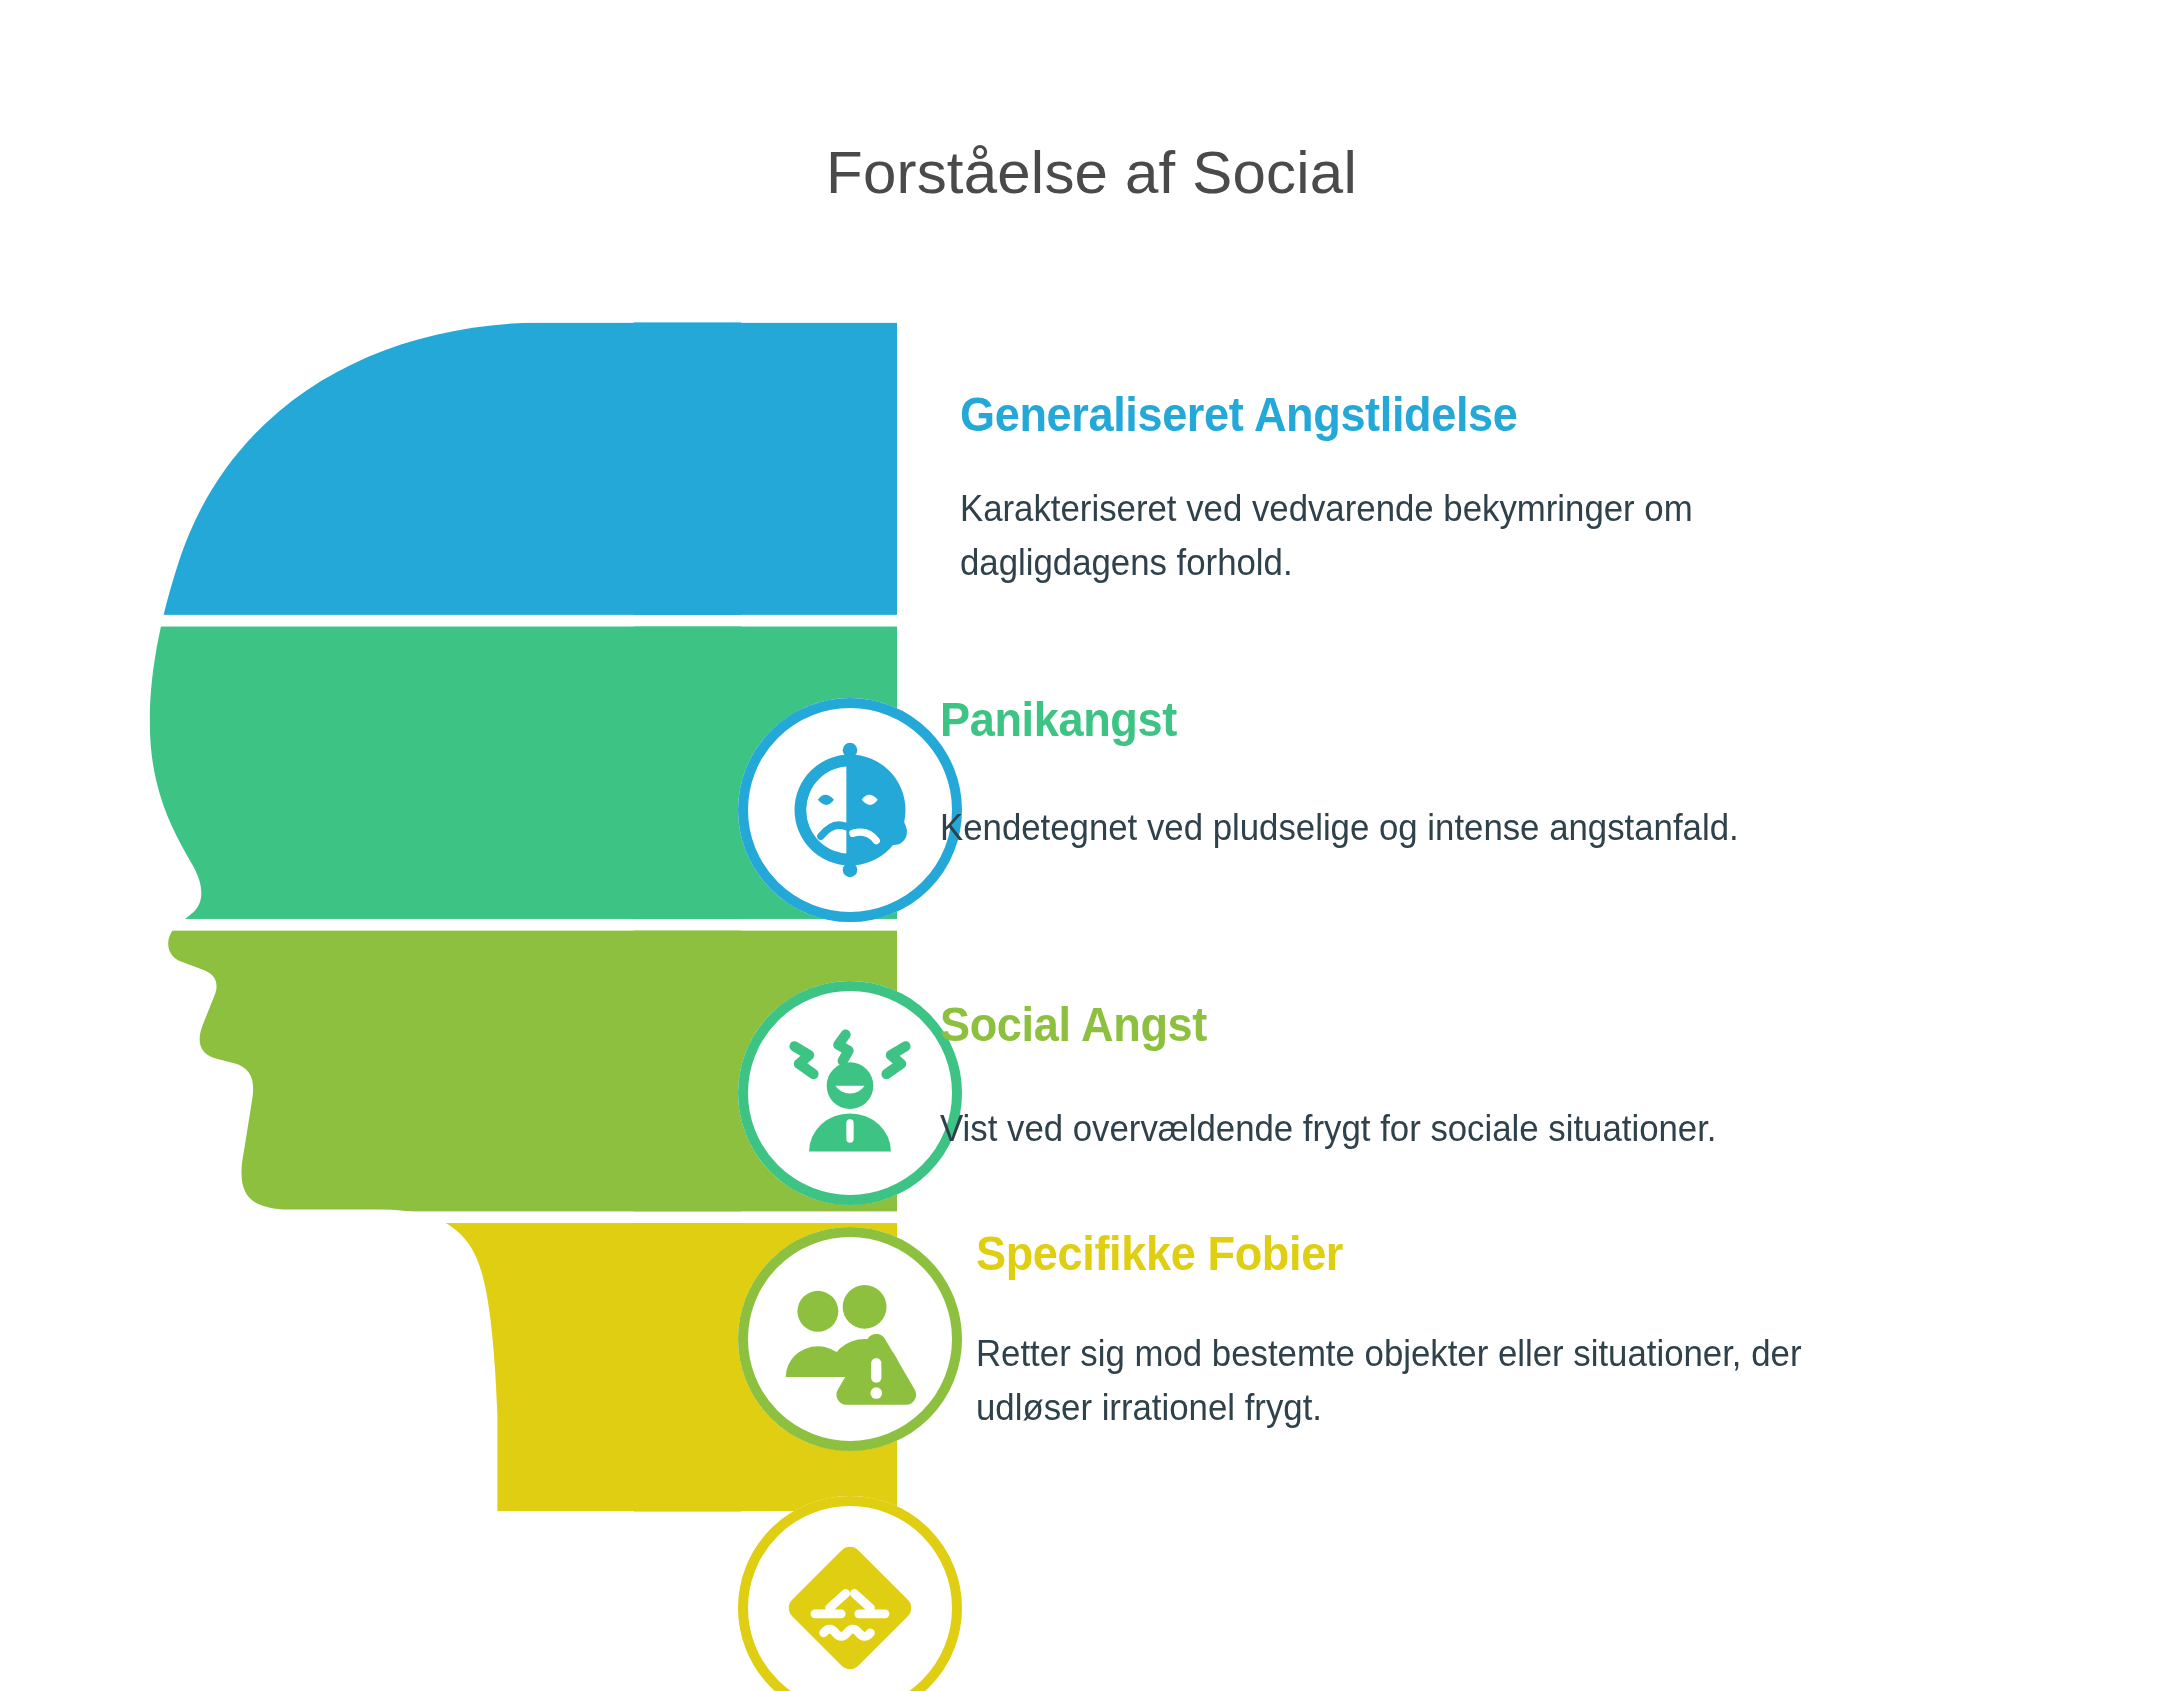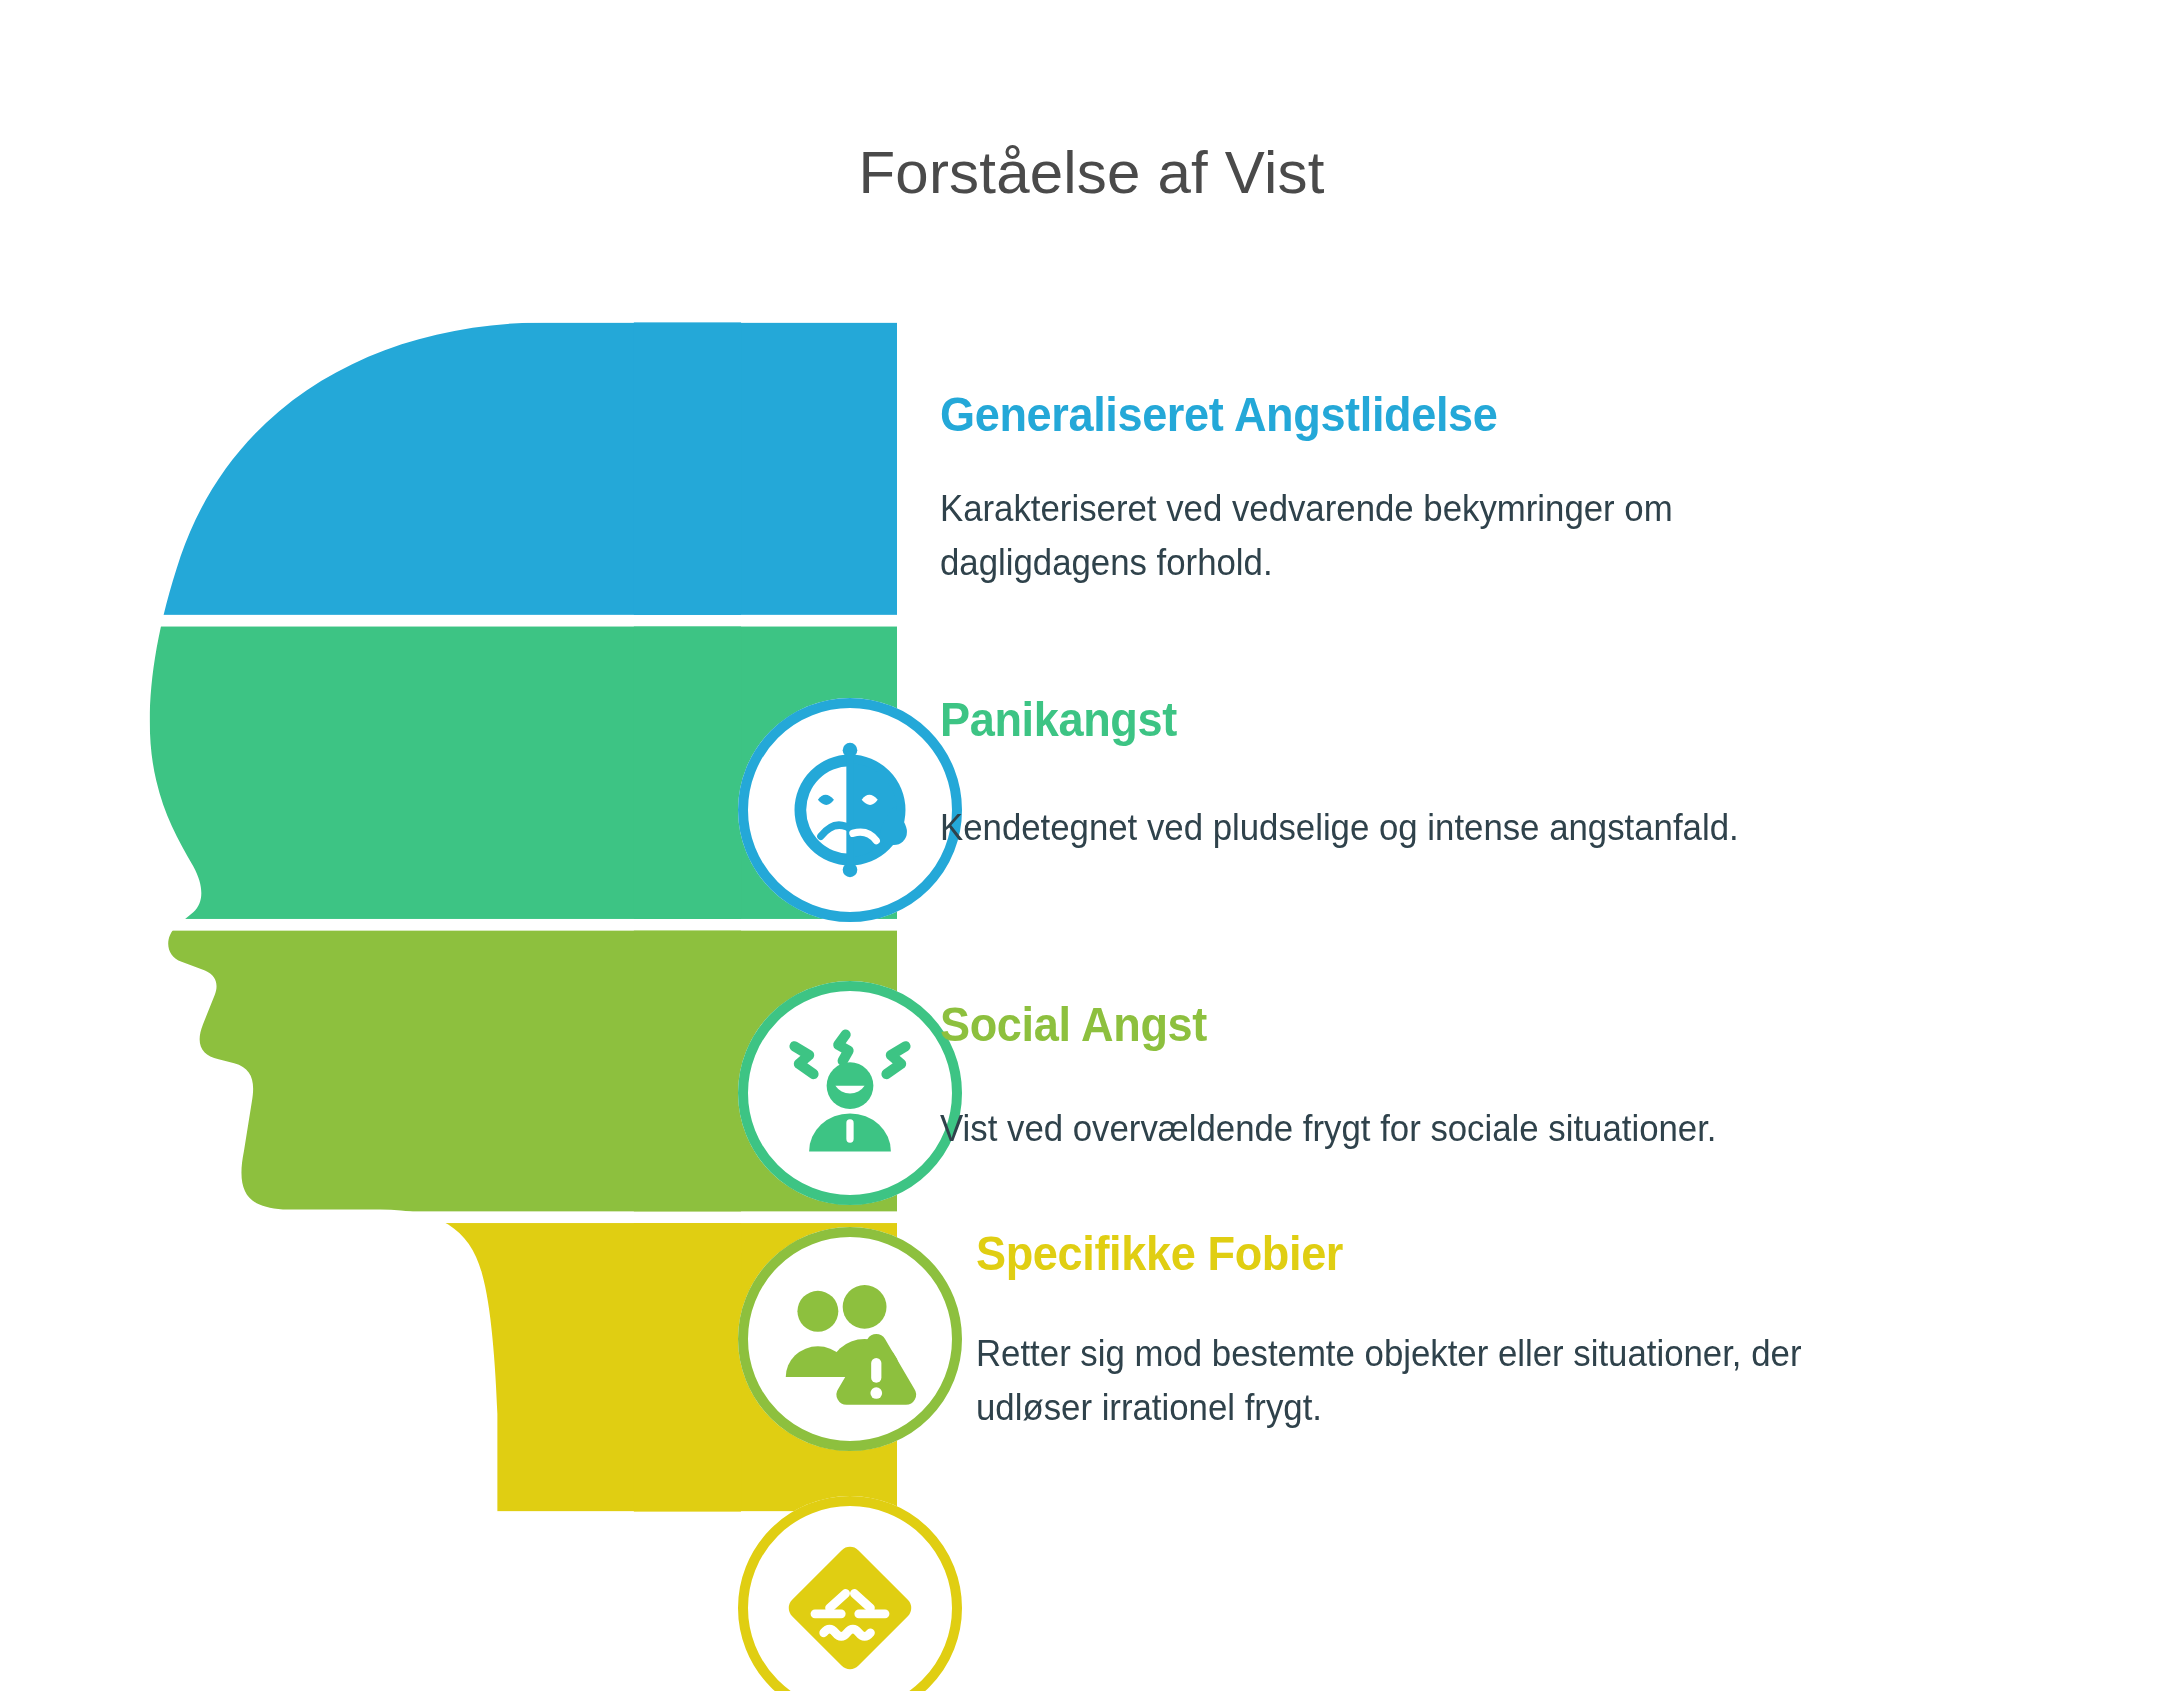--- a/index.html
+++ b/index.html
@@ -86,21 +86,21 @@
   .badge-4 { left: 650px; top: 1174px; }
 
   
   .content {
     position: absolute;
     left: 940px;
     top: 322px;
     width: 1151px;
   }
   .item { position: absolute; left: 0; width: 1131px; }
-  .item-1 { top: 66px; }
+  .item-1 { top: 66px; margin-left: 20px; }
   .item-2 { top: 371px; }
   .item-3 { top: 676px; }
   .item-4 { top: 905px; margin-left: 36px; }
 
   .item h2 {
     margin: 0 0 0 0;
     font-family: "Liberation Sans Narrow", "Liberation Sans", sans-serif;
     font-size: 49px;
     font-weight: 700;
     letter-spacing: -0.4px;
@@ -123,21 +123,21 @@
   .item-1 p { margin-top: 41px; }
   .item-2 p { margin-top: 55px; }
   .item-3 p { margin-top: 51px; }
   .item-4 p { margin-top: 47px; }
 </style>
 </head>
 <body>
 
 <div id="infographic">
 
-  <div class="title">Forståelse af Vist</div>
+  <div class="title">Forståelse af Social</div>
 
   <div class="head-wrap">
     <svg class="head-svg" viewBox="0 0 830 1220" xmlns="http://www.w3.org/2000/svg">
       <defs>
 
         <clipPath id="headClip">
           <path d="
             M 470 0
             C 300 0, 150 80, 95 240
             C 60 345, 58 420, 70 470

